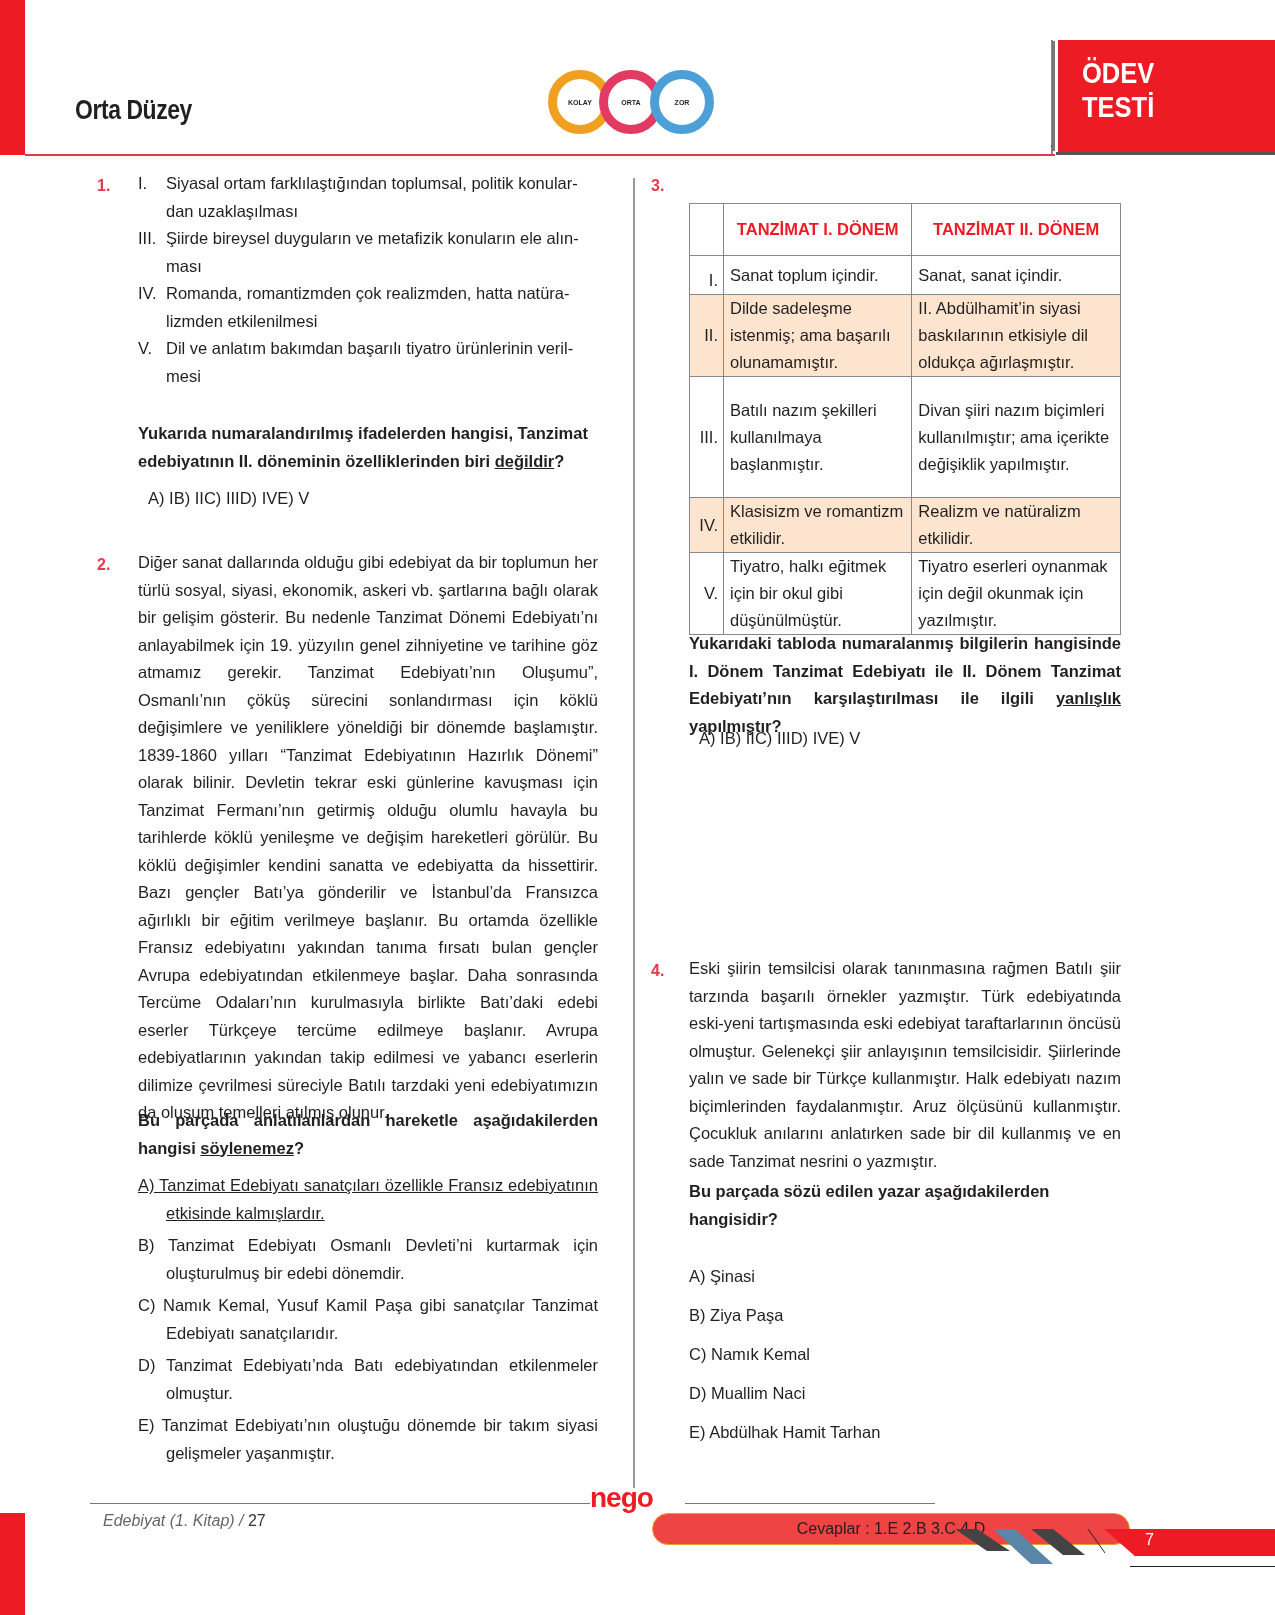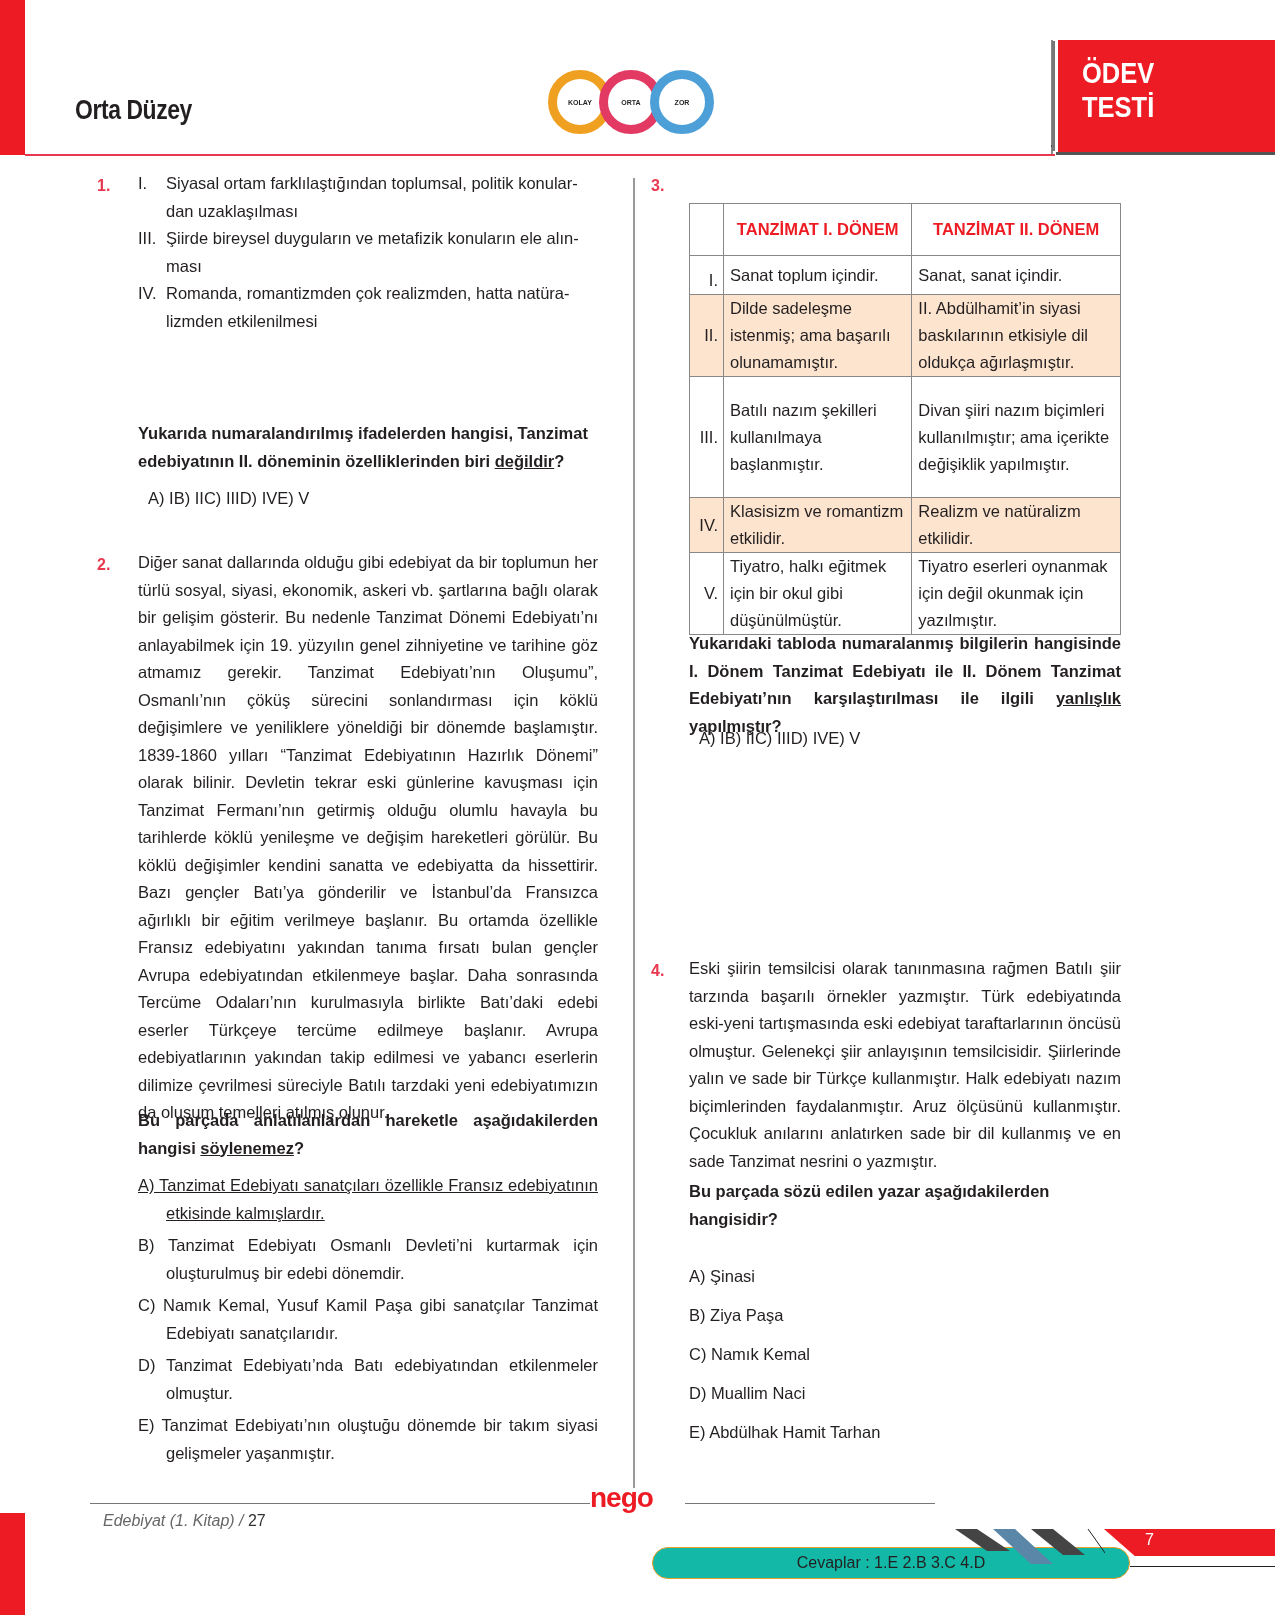--- a/index.html
+++ b/index.html
@@ -30,21 +30,21 @@
   .roman { display: inline-block; width: 24px; }
   .opt-row { position: absolute; display: flex; justify-content: flex-start; margin-left: 10px; }
   .choice { position: absolute; left: 140px; width: 475px; padding-left: 28px; text-indent: -28px; text-align: justify; }
   .footer-line-l { left: 90px; top: 1503px; width: 500px; height: 1px; background: #777; }
   .footer-line-r { left: 685px; top: 1503px; width: 250px; height: 1px; background: #777; }
   .footer-book { left: 103px; top: 1512px; font-size: 16px; font-style: italic; color: #666; }
   .footer-book b { font-style: normal; color: #333; font-weight: normal; }
   .logo { left: 590px; top: 1482px; font-size: 28px; font-weight: bold; color: #ed1c24; letter-spacing: -1px; }
   .page-num-box { left: 1104px; top: 1529px; width: 171px; height: 27px; background: #ed1c24; clip-path: polygon(0 0, 100% 0, 100% 100%, 18% 100%); }
   .page-num { left: 1145px; top: 1531px; color: #fff; font-size: 16px; }
-  .answer-box { left: 652px; top: 1547px; width: 476px; height: 30px; background: #14b8a6; border: 1.5px solid #e8a030; border-radius: 16px; display: flex; align-items: center; justify-content: center; font-size: 16px; }
+  .answer-box { left: 652px; top: 1513px; width: 476px; height: 30px; background: #ef4444; border: 1.5px solid #e8a030; border-radius: 16px; display: flex; align-items: center; justify-content: center; font-size: 16px; }
   table.cmp { position: absolute; left: 689px; top: 203px; width: 432px; border-collapse: collapse; font-size: 16.5px; line-height: 27px; }
   table.cmp td, table.cmp th { border: 1px solid #888; padding: 0 6px; vertical-align: middle; }
   table.cmp { border: 1.5px solid #555; }
   table.cmp th { color: #ed1c24; font-weight: bold; height: 51px; font-size: 16.5px; text-align: center; }
   table.cmp td.rn { text-align: right; width: 21px; padding: 0 5px 0 0; }
   table.cmp tr.shade td { background: #fde4cf; }
 </style>
 </head>
 <body>
 
@@ -72,20 +72,21 @@
   <div>TESTİ</div>
 </div>
 
 <div class="abs col-divider"></div>
 
 <div class="abs qnum" style="left:97px;top:177px;">1.</div>
 <div class="abs txt" style="left:138px;top:170px;width:460px;">
   <div class="text" style="padding-left:28px;text-indent:-28px;"><span class="roman" style="width:28px;text-indent:0">I.</span><span>Siyasal ortam farklılaştığından toplumsal, politik konular-dan uzaklaşılması</span></div>
   <div class="text" style="padding-left:28px;text-indent:-28px;"><span class="roman" style="width:28px;text-indent:0">III.</span><span>Şiirde bireysel duyguların ve metafizik konuların ele alın-ması</span></div>
   <div class="text" style="padding-left:28px;text-indent:-28px;"><span class="roman" style="width:28px;text-indent:0">IV.</span><span>Romanda, romantizmden çok realizmden, hatta natüra-lizmden etkilenilmesi</span></div>
+  <div class="text" style="padding-left:28px;text-indent:-28px;"><span class="roman" style="width:28px;text-indent:0">V.</span><span>Dil ve anlatım bakımdan başarılı tiyatro ürünlerinin veril-mesi</span></div>
 </div>
 <div class="abs txt bold" style="left:138px;top:420px;width:460px;">
   <span>Yukarıda numaralandırılmış ifadelerden hangisi, Tanzimat edebiyatının II. döneminin özelliklerinden biri </span><span class="ul">değildir</span><span>?</span>
 </div>
 <div class="opt-row txt" style="left:138px;top:485px;width:460px;">
   <span>A) I</span>
   <span>B) II</span>
   <span>C) III</span>
   <span>D) IV</span>
   <span>E) V</span>

